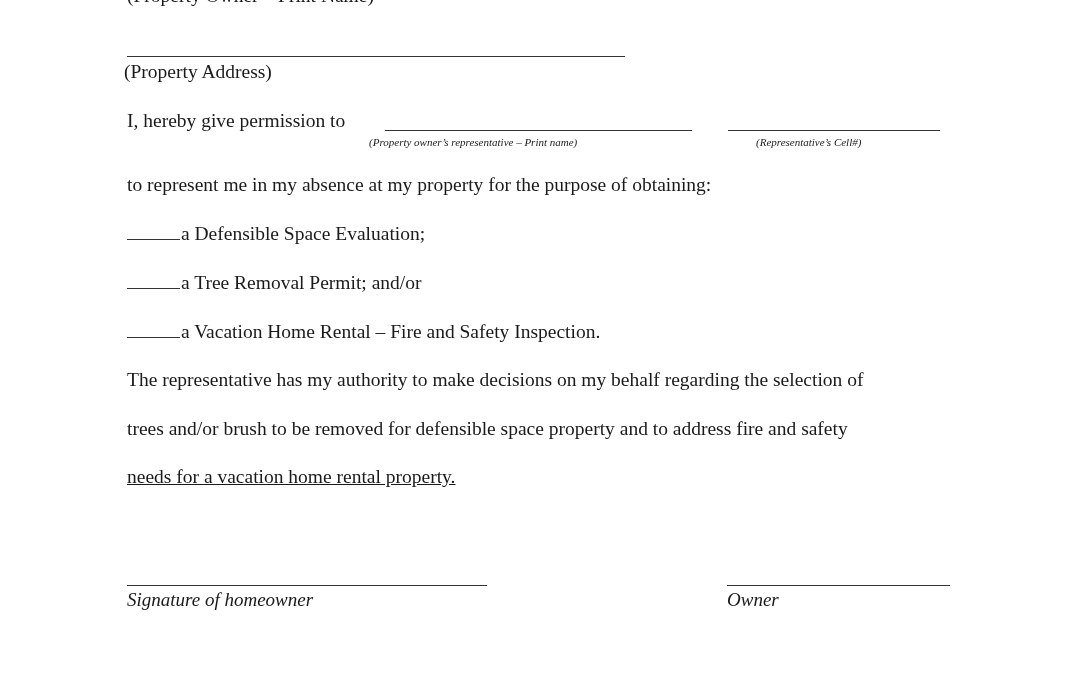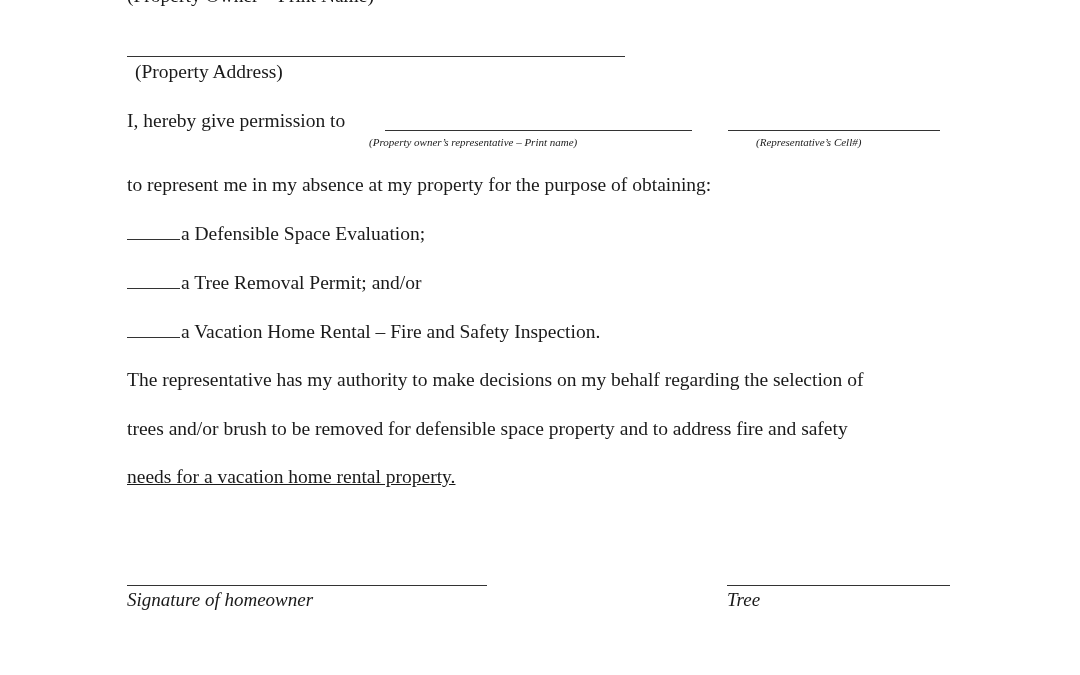--- a/index.html
+++ b/index.html
@@ -32,21 +32,21 @@
       vertical-align: baseline;
       margin-right: 1px;
     }
   </style>
 </head>
 <body>
 
 <div class="abs txt" style="left:127px; top:-16px;">(Property Owner – Print Name)</div>
 
 <div class="rule" style="left:127px; top:56px; width:498px;"></div>
-<div class="abs txt" style="left:135px; top:60px;">(Property Address)</div>
+<div class="abs txt" style="left:124px; top:60px;">(Property Address)</div>
 
 <div class="abs txt" style="left:127px; top:109px;">I, hereby give permission to</div>
 <div class="rule" style="left:385px; top:130px; width:307px;"></div>
 <div class="rule" style="left:728px; top:130px; width:212px;"></div>
 <div class="abs cap" style="left:369px; top:133px;">(Property owner’s representative – Print name)</div>
 <div class="abs cap" style="left:756px; top:133px;">(Representative’s Cell#)</div>
 
 <div class="abs txt" style="left:127px; top:173px;">to represent me in my absence at my property for the purpose of obtaining:</div>
 
 <div class="abs txt" style="left:127px; top:222px;">
@@ -60,13 +60,13 @@
 </div>
 
 <div class="abs txt" style="left:127px; top:368px;">The representative has my authority to make decisions on my behalf regarding the selection of</div>
 <div class="abs txt" style="left:127px; top:417px;">trees and/or brush to be removed for defensible space property and to address fire and safety</div>
 <div class="abs txt" style="left:127px; top:465px;text-decoration:underline;">needs for a vacation home rental property.</div>
 
 <div class="rule" style="left:127px; top:585px; width:360px;"></div>
 <div class="abs sigcap" style="left:127px; top:588px;">Signature of homeowner</div>
 
 <div class="rule" style="left:727px; top:585px; width:223px;"></div>
-<div class="abs sigcap" style="left:727px; top:588px;">Tree</div>
+<div class="abs sigcap" style="left:727px; top:588px;">Owner</div>
 
 </body></html>

